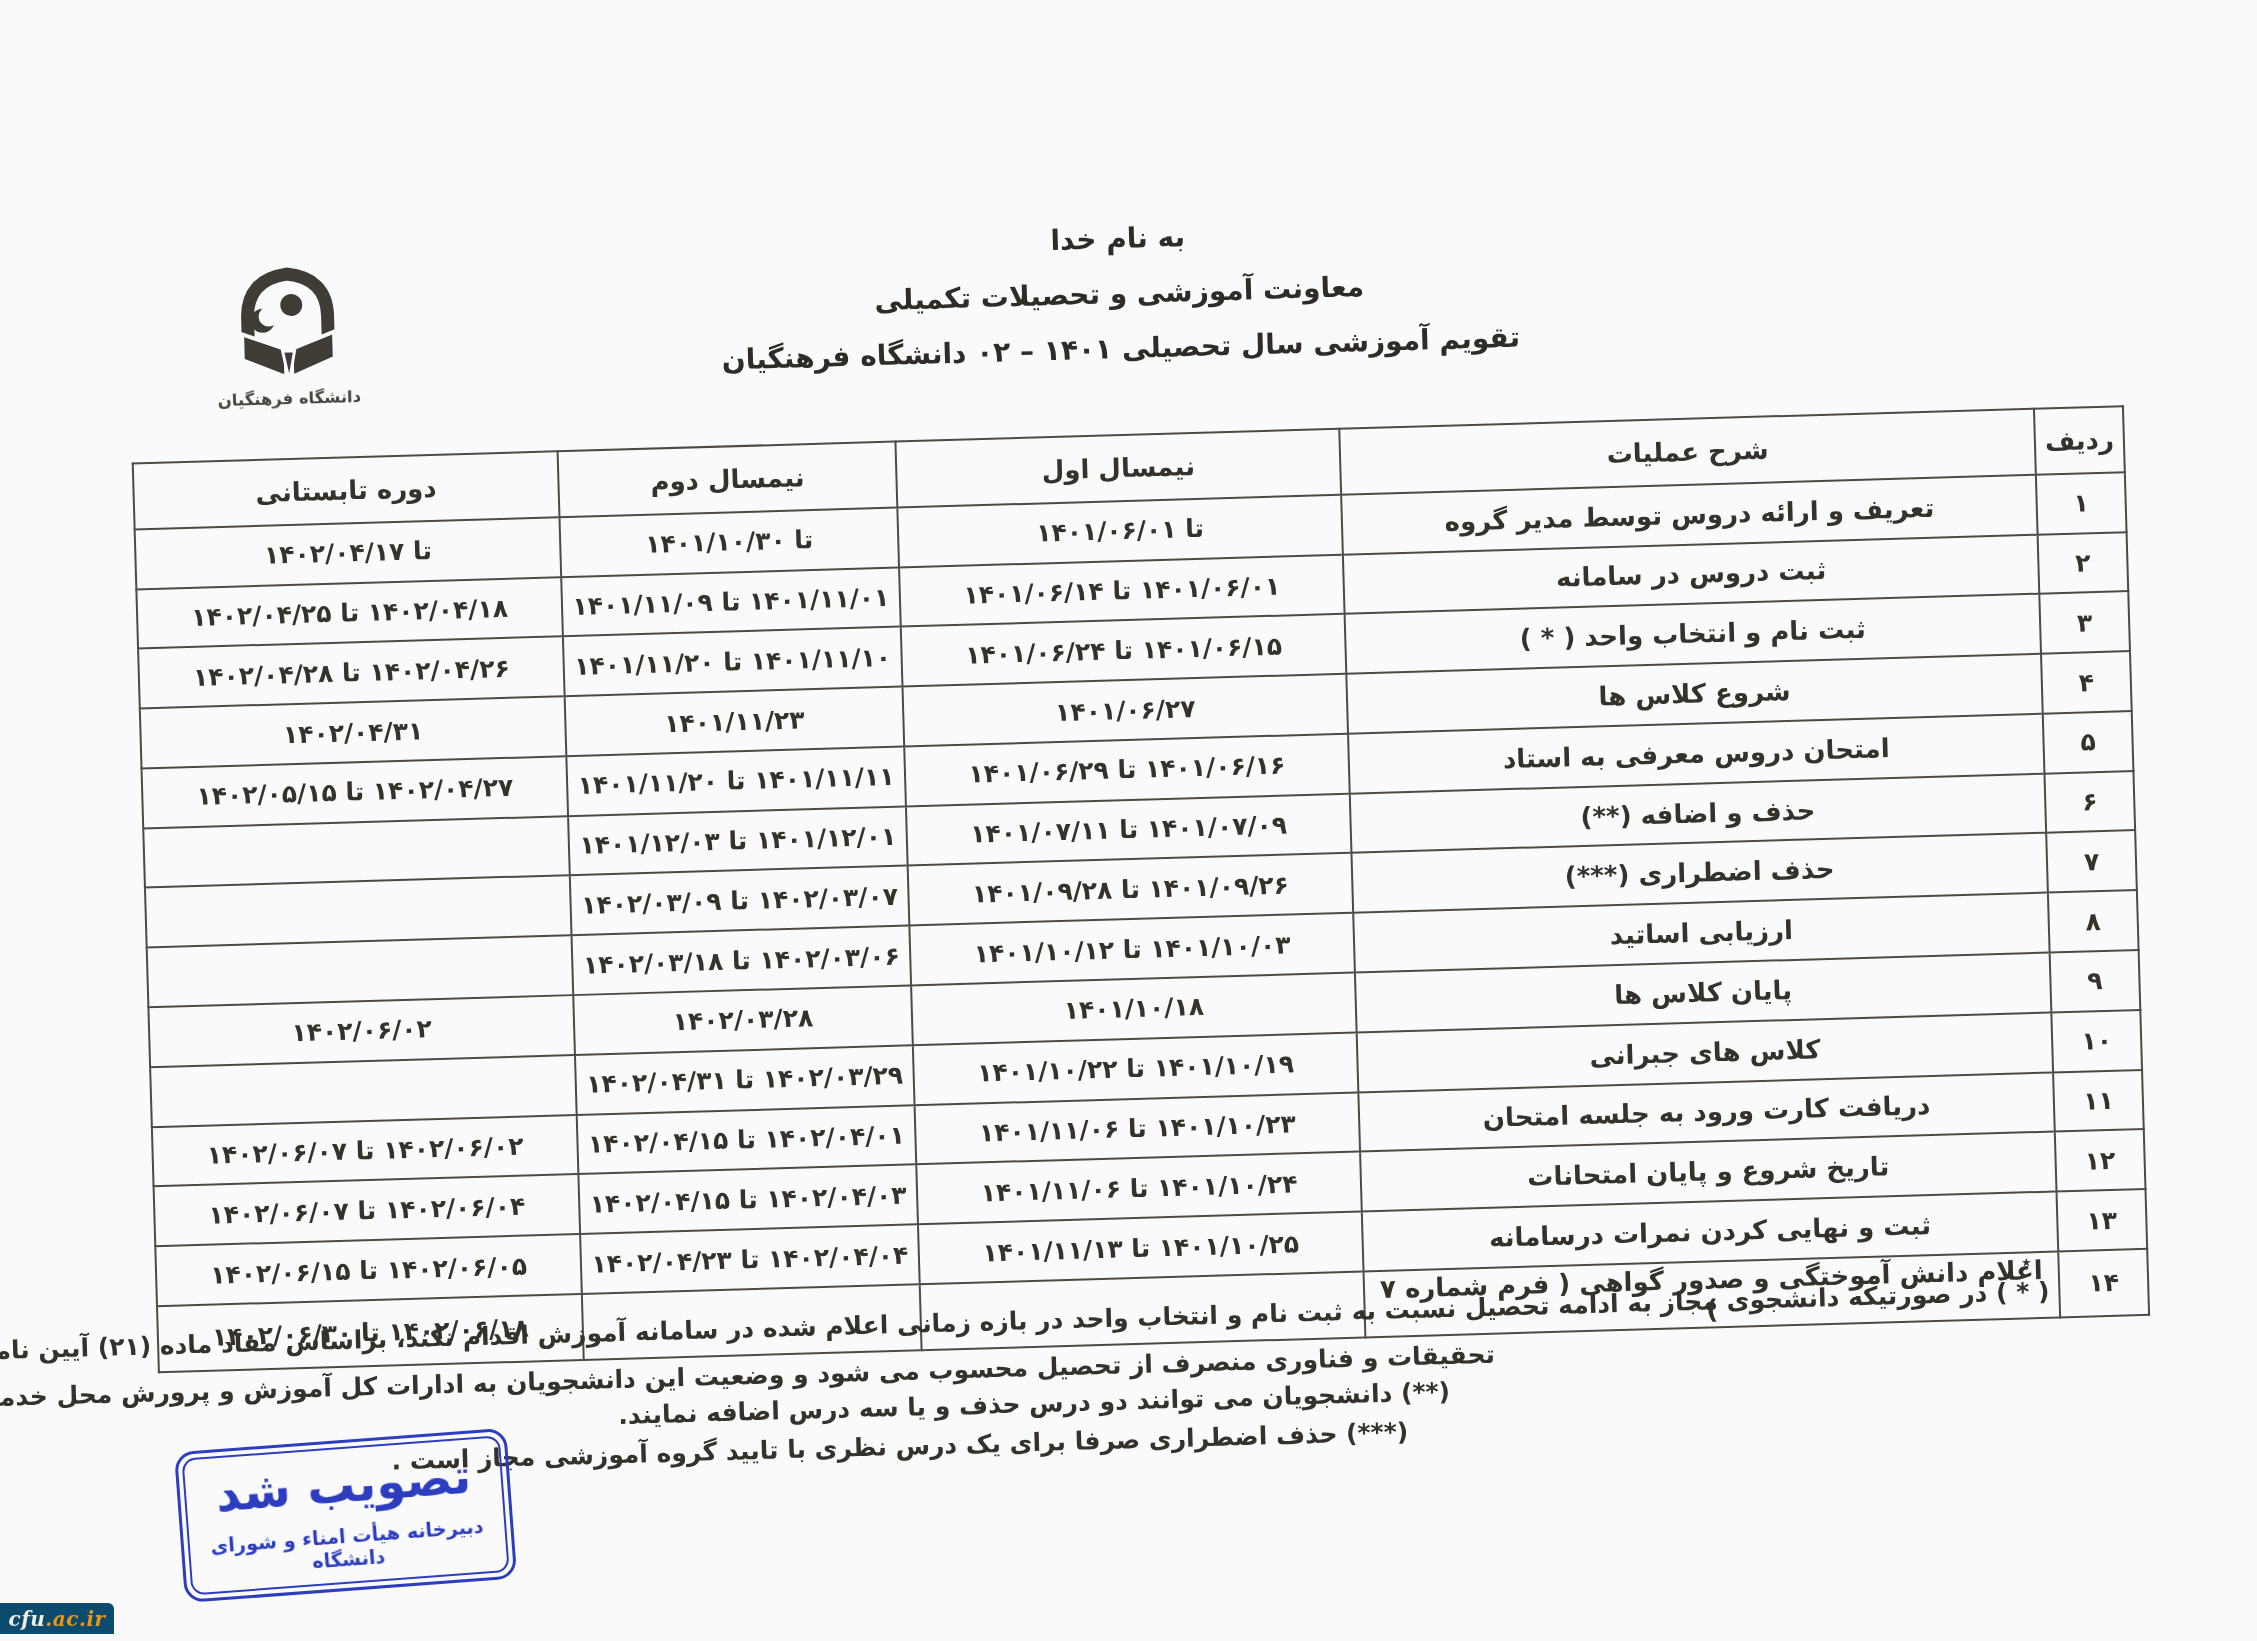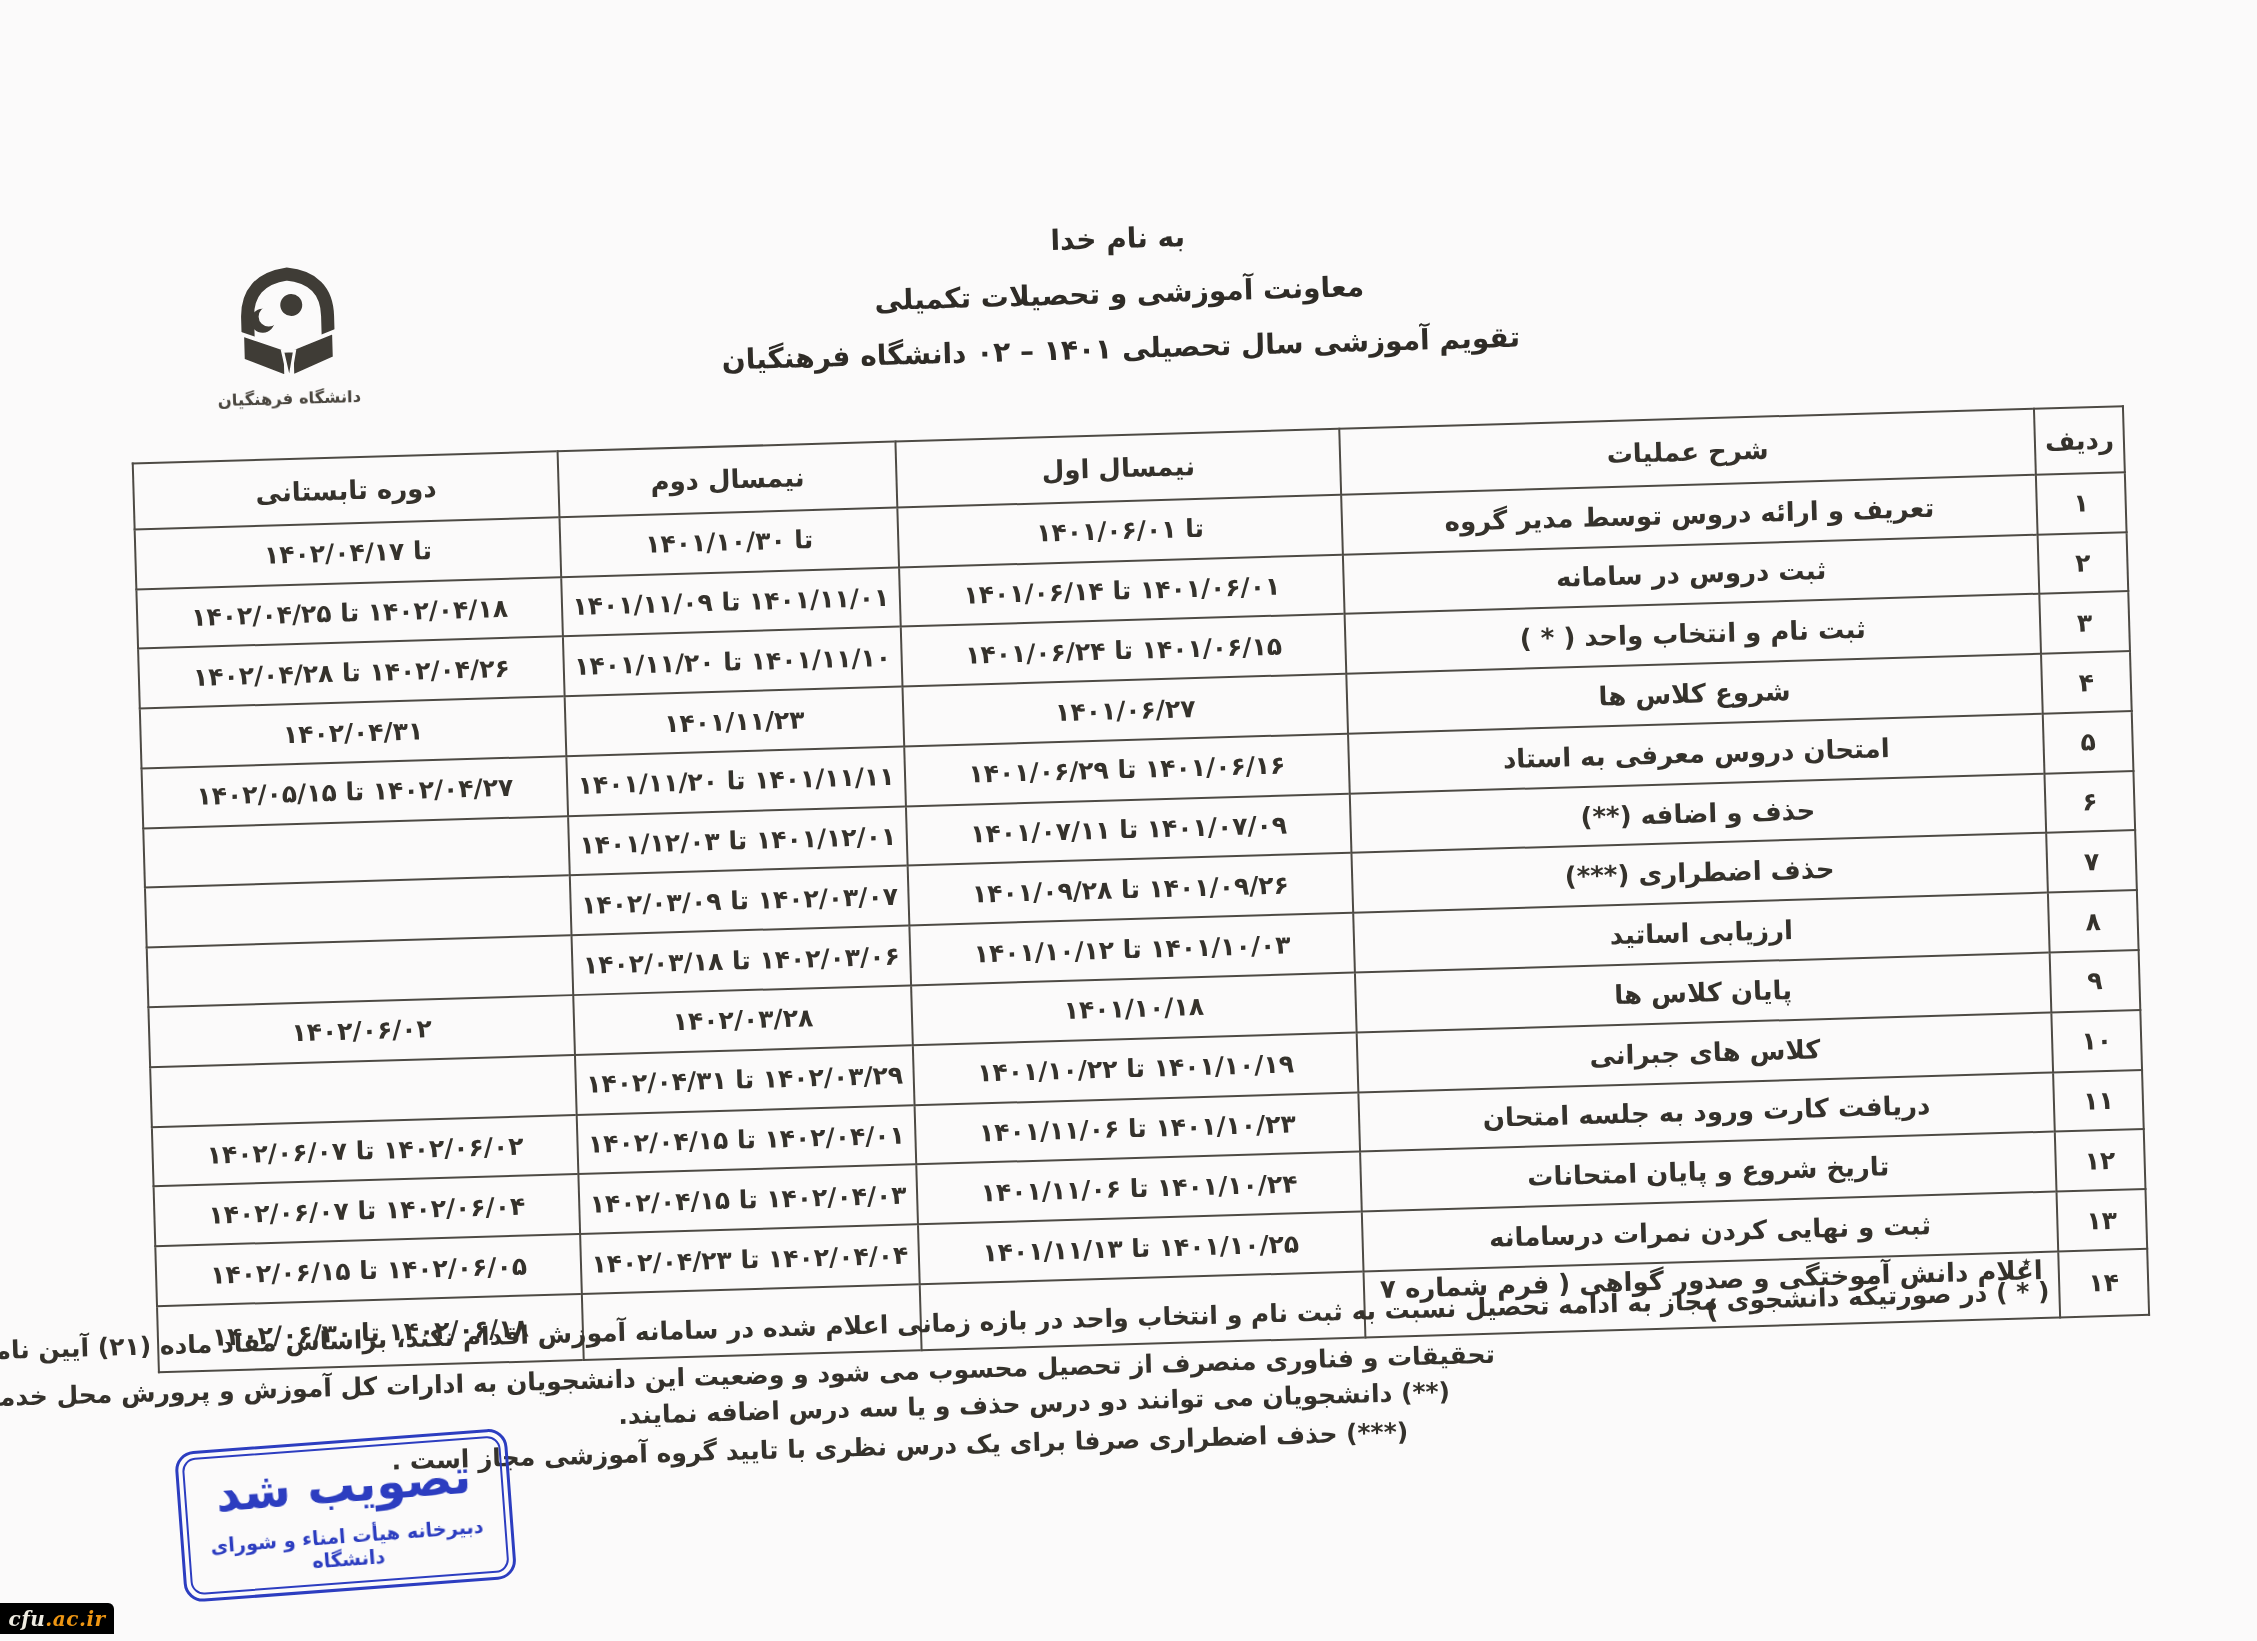--- a/index.html
+++ b/index.html
@@ -86,21 +86,21 @@
     padding:9.7px 7.7px 11.6px 7.7px;
     text-align:center;
     color:#2737c2;
   }
   .stamp-title{font-size:48px;font-weight:bold;line-height:1.1;filter:blur(0.3px);}
   .stamp-sub{margin-top:13.5px;font-size:19.3px;font-weight:bold;filter:blur(0.3px);}
   
   .watermark{
     position:absolute;left:0;top:1603px;
     width:114px;height:31px;
-    background:#000000;
+    background:#0c4a6e;
     border-top-right-radius:5.8px;
     display:flex;align-items:center;justify-content:center;
     font-family:"DejaVu Serif",serif;
     font-style:italic;font-weight:bold;
     font-size:20px;color:#efece2;
     letter-spacing:0.5px;
   }
   .watermark .suffix{color:#ee9613;}
 </style>
 </head>

